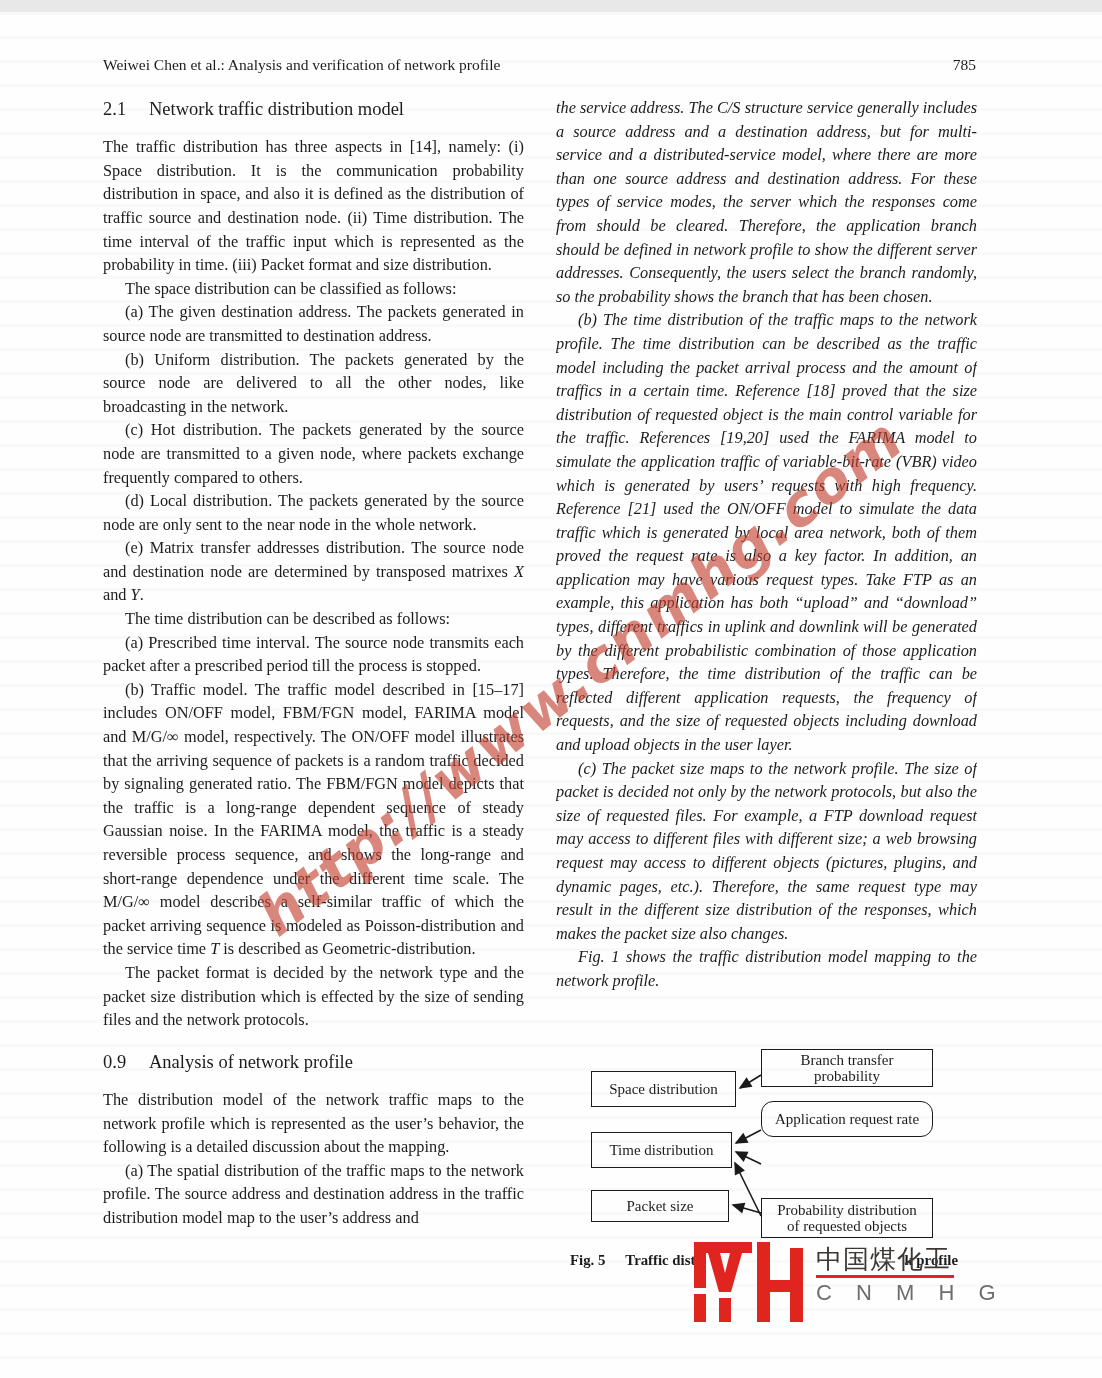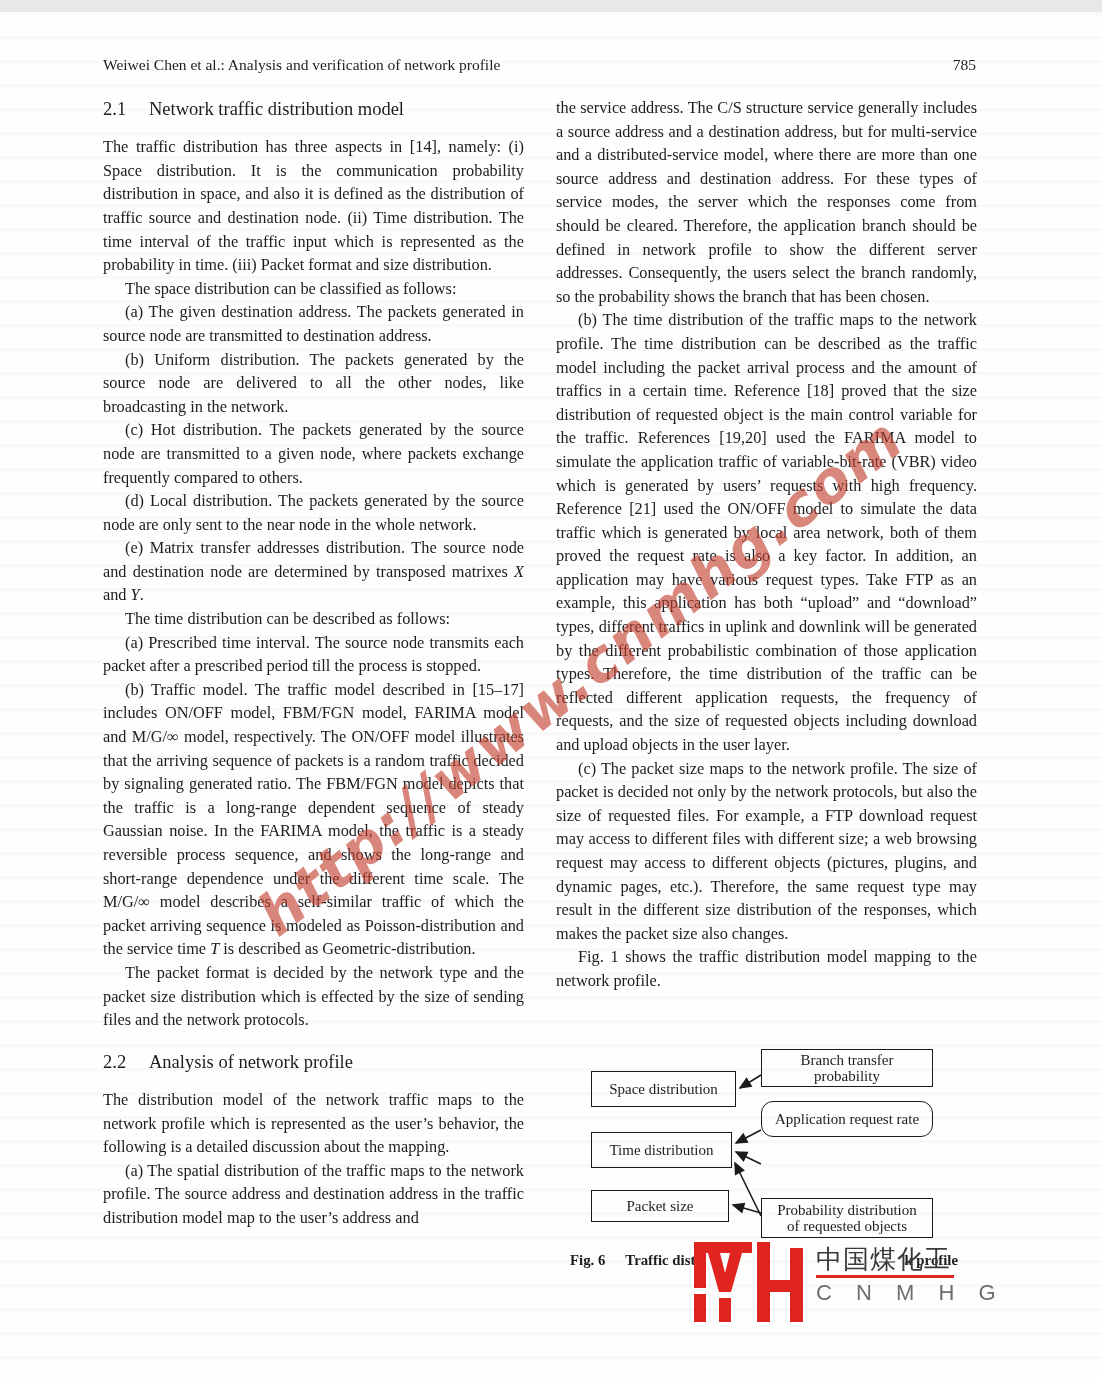--- a/index.html
+++ b/index.html
@@ -18,21 +18,21 @@
     display:flex;justify-content:space-between;
     font-size:15.5px;
   }
   .col{
     position:absolute;top:84px;width:421px;
     font-size:16.3px;line-height:23.6px;
     text-align:justify;
     overflow:hidden;
   }
   .col-left{left:103px;height:1292px;}
-  .col-right{left:556px;height:948px;}
+  .col-right{left:556px;height:948px;font-style:italic;}
   .sec-head{font-size:18.5px;font-weight:normal;line-height:1.2;text-align:left;}
   .sec-head .sec-num{display:inline-block;min-width:46px;}
   .sec1{margin:2px 0 15px;}
   .sec2{margin:19px 0 15px;}
   p{margin:0;text-indent:22px;}
   p.noindent{text-indent:0;}
   .var{font-style:italic;}
   
   .fig-diagram{position:absolute;left:556px;top:1032px;width:421px;height:200px;}
   .fig-box{
@@ -95,21 +95,21 @@
     <p>(a) The given destination address.  The packets generated in source node are transmitted to destination address.</p>
     <p>(b) Uniform distribution.  The packets generated by the source node are delivered to all the other nodes, like broadcasting in the network.</p>
     <p>(c) Hot distribution. The packets generated by the source node are transmitted to a given node, where packets exchange frequently compared to others.</p>
     <p>(d) Local distribution.  The packets generated by the source node are only sent to the near node in the whole network.</p>
     <p><span>(e) Matrix transfer addresses distribution.  The source node and destination node are determined by transposed matrixes </span><span class="var">X</span><span> and </span><span class="var">Y</span><span>.</span></p>
     <p>The time distribution can be described as follows:</p>
     <p>(a) Prescribed time interval.  The source node transmits each packet after a prescribed period till the process is stopped.</p>
     <p><span>(b) Traffic model.  The traffic model described in [15–17] includes ON/OFF model, FBM/FGN model, FARIMA model and M/G/∞ model, respectively.  The ON/OFF model illustrates that the arriving sequence of packets is a random traffic decided by signaling generated ratio. The FBM/FGN model depicts that the traffic is a long-range dependent sequence of steady Gaussian noise.  In the FARIMA model, the traffic is a steady reversible process sequence, and shows the long-range and short-range dependence under the different time scale.  The M/G/∞ model describes a self-similar traffic of which the packet arriving sequence is modeled as Poisson-distribution and the service time </span><span class="var">T</span><span> is described as Geometric-distribution.</span></p>
     <p>The packet format is decided by the network type and the packet size distribution which is effected by the size of sending files and the network protocols.</p>
     <div class="sec-head sec2">
-      <span class="sec-num">2.2</span><span>Analysis of network profile</span>
+      <span class="sec-num">0.9</span><span>Analysis of network profile</span>
     </div>
     <p class="noindent">The distribution model of the network traffic maps to the network profile which is represented as the user’s behavior, the following is a detailed discussion about the mapping.</p>
     <p>(a) The spatial distribution of the traffic maps to the network profile. The source address and destination address in the traffic distribution model map to the user’s address and</p>
   </div>
 
   <div class="col col-right">
     <p class="noindent">the service address.  The C/S structure service generally includes a source address and a destination address, but for multi-service and a distributed-service model, where there are more than one source address and destination address.  For these types of service modes, the server which the responses come from should be cleared.  Therefore, the application branch should be defined in network profile to show the different server addresses.  Consequently, the users select the branch randomly, so the probability shows the branch that has been chosen.</p>
     <p>(b) The time distribution of the traffic maps to the network profile.  The time distribution can be described as the traffic model including the packet arrival process and the amount of traffics in a certain time.  Reference [18] proved that the size distribution of requested object is the main control variable for the traffic.  References [19,20] used the FARIMA model to simulate the application traffic of variable-bit-rate (VBR) video which is generated by users’ requests with high frequency. Reference [21] used the ON/OFF model to simulate the data traffic which is generated by local area network, both of them proved the request rate is also a key factor. In addition, an application may have various request types. Take FTP as an example, this application has both “upload” and “download” types, different traffics in uplink and downlink will be generated by the different probabilistic combination of those application types. Therefore, the time distribution of the traffic can be reflected different application requests, the frequency of requests, and the size of requested objects including download and upload objects in the user layer.</p>
     <p>(c) The packet size maps to the network profile.  The size of packet is decided not only by the network protocols, but also the size of requested files.  For example, a FTP download request may access to different files with different size; a web browsing request may access to different objects (pictures, plugins, and dynamic pages, etc.). Therefore, the same request type may result in the different size distribution of the responses, which makes the packet size also changes.</p>
     <p>Fig.  1 shows the traffic distribution model mapping to the network profile.</p>
@@ -130,21 +130,21 @@
     </svg>
     <div class="fig-box fb-space">Space distribution</div>
     <div class="fig-box fb-time">Time distribution</div>
     <div class="fig-box fb-packet">Packet size</div>
     <div class="fig-box fb-branch">Branch transfer probability</div>
     <div class="fig-box fb-rate">Application request rate</div>
     <div class="fig-box fb-prob">Probability distribution of requested objects</div>
   </div>
 
   <div class="fig-caption">
-    <span class="cap-left"><span class="cap-fig">Fig. 6</span><span>Traffic distri</span></span>
+    <span class="cap-left"><span class="cap-fig">Fig. 5</span><span>Traffic distri</span></span>
     <span class="cap-right">k profile</span>
 
     <div class="logo">
       <svg class="logo-mh" width="114" height="82" viewBox="0 0 114 82">
         <g fill="#e02420">
           <rect x="0" y="0" width="58" height="11"></rect>
           <rect x="0" y="0" width="12" height="46"></rect>
           <rect x="0" y="52" width="12" height="28"></rect>
           <path d="M14,11 L26,11 L31,31 L36,11 L48,11 L37,50 L25,50 Z"></path>
           <rect x="25" y="56" width="12" height="24"></rect>

